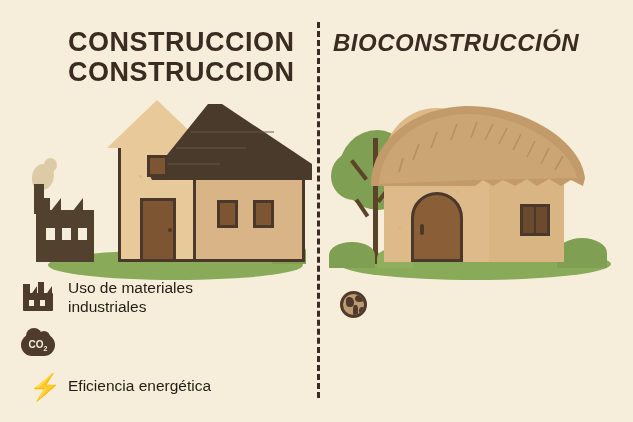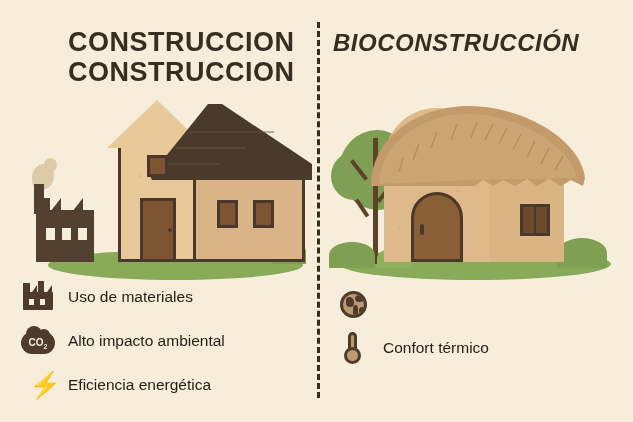--- a/index.html
+++ b/index.html
@@ -417,32 +417,30 @@
         <div class="ic-factory-t1"></div>
         <div class="ic-factory-t2"></div>
         <div class="ic-factory-saw" style="left:12px;"></div>
         <div class="ic-factory-saw" style="left:27px;"></div>
         <div class="ic-factory-base"></div>
         <div class="ic-factory-win" style="left:11px;"></div>
         <div class="ic-factory-win" style="left:22px;"></div>
       </div>
       <div class="legend-text">
         <span>Uso de materiales</span><br>
+        <span>industriales</span>
       </div>
     </div>
 
     <div class="legend-item">
       <div class="legend-icon">
         <div class="ic-cloud-b1"></div>
         <div class="ic-cloud-b2"></div>
         <div class="ic-cloud"></div>
         <div class="ic-cloud-txt"><span>CO</span><sub>2</sub></div>
-      </div>
-      <div class="legend-text">
-        <span>Alto impacto ambiental</span>
       </div>
     </div>
 
     <div class="legend-item">
       <div class="legend-icon">
         <div class="ic-bolt">⚡</div>
       </div>
       <div class="legend-text">
         <span>Eficiencia energética</span>
       </div>
@@ -456,24 +454,15 @@
       <div class="legend-icon">
         <div class="ic-globe">
           <div class="gl-a"></div>
           <div class="gl-b"></div>
           <div class="gl-c"></div>
           <div class="gl-d"></div>
         </div>
       </div>
     </div>
 
-    <div class="legend-item">
-      <div class="legend-icon">
-        <div class="ic-therm-stem"></div>
-        <div class="ic-therm-bulb"></div>
-      </div>
-      <div class="legend-text">
-        <span>Confort térmico</span>
-      </div>
-    </div>
   </div>
 
 </div>
 
 </body></html>

